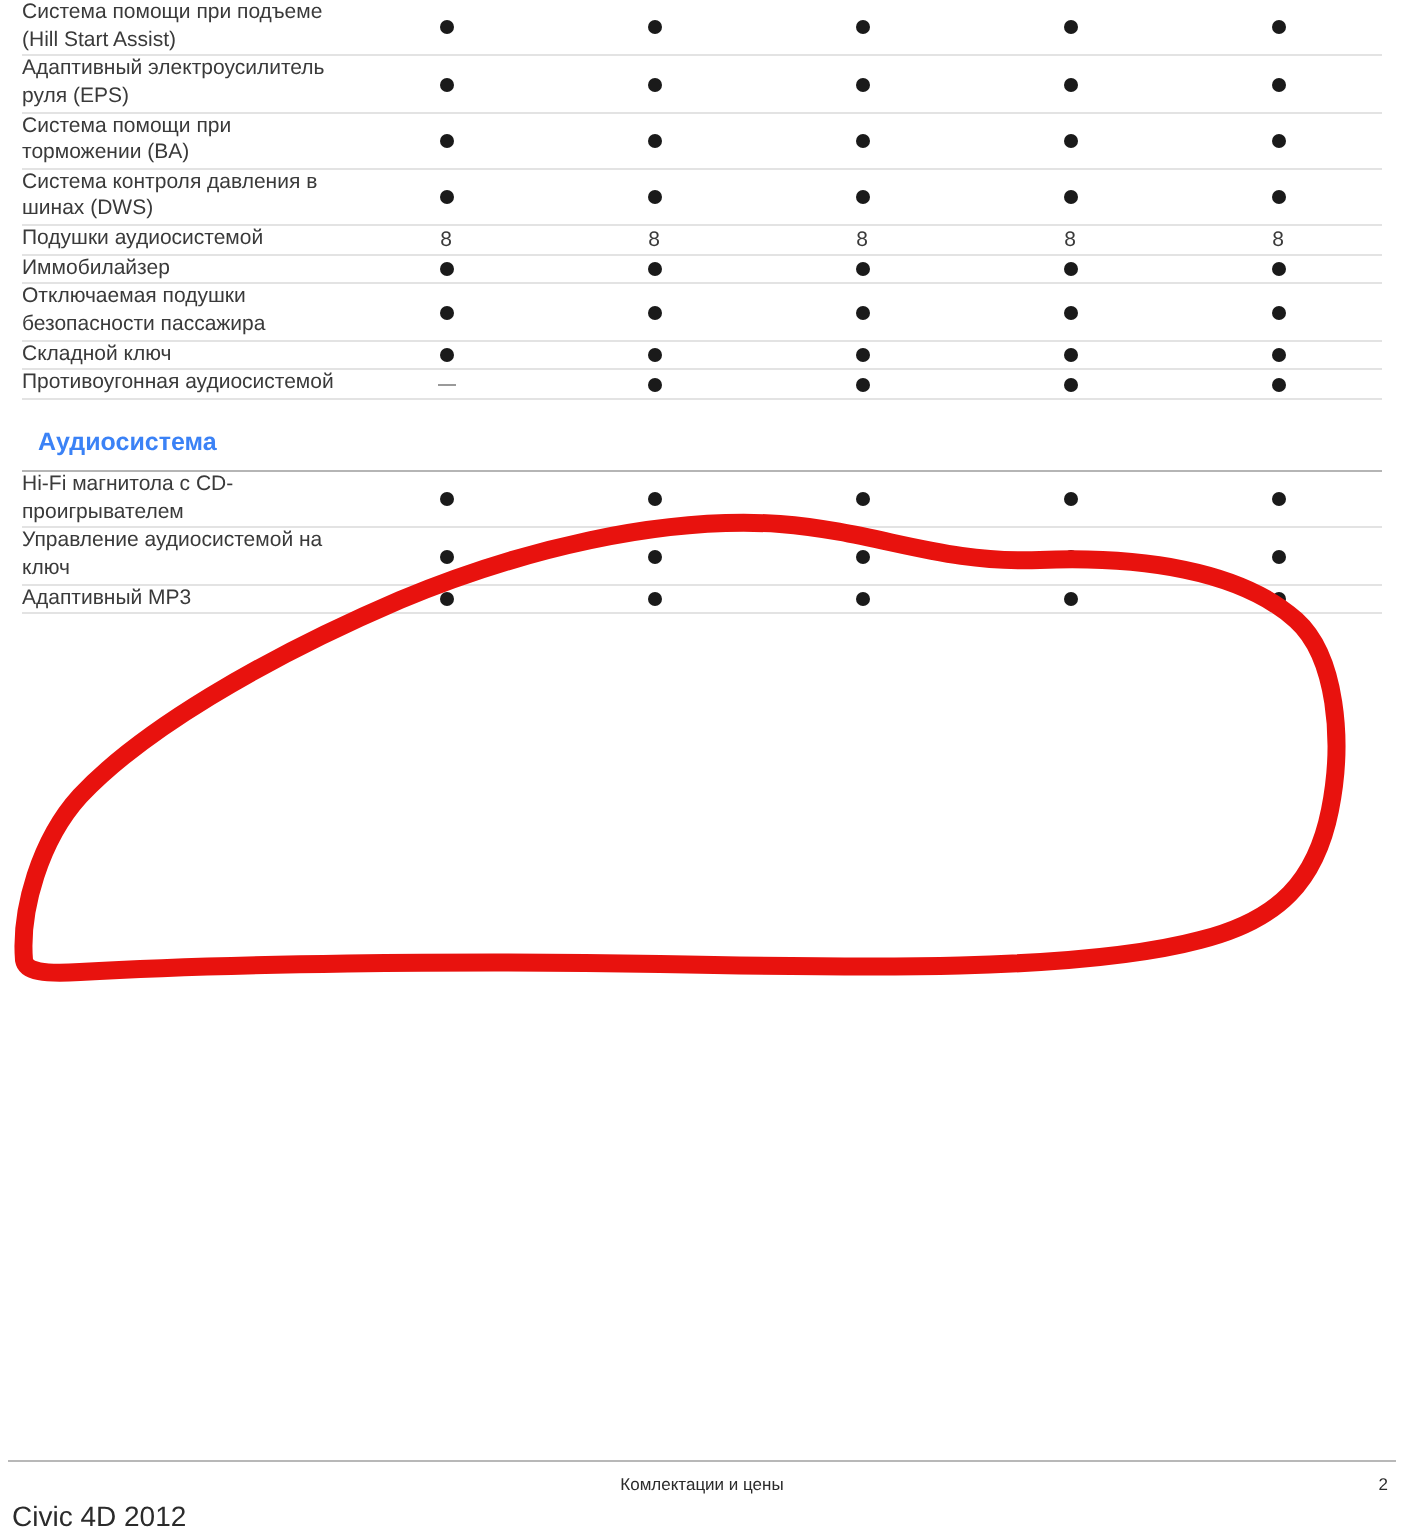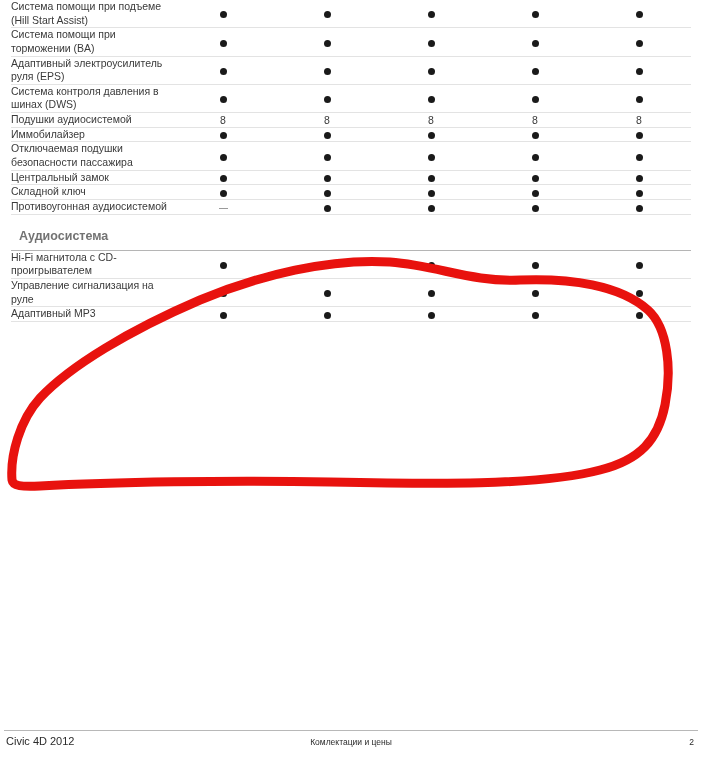--- a/index.html
+++ b/index.html
@@ -56,43 +56,43 @@
     display: inline-block;
     width: 9px;
     height: 1px;
     background: #9a9a9a;
     vertical-align: middle;
   }
   tr.section td {
     padding: 14px 8px 7px 8px;
     font-size: 12.5px;
     font-weight: bold;
-    color: #737373;
+    color: #3b82f6;
     border-bottom: 1px solid #b5b5b5;
   }
   .footer {
     position: absolute;
     left: 0;
     right: 0;
     bottom: 12px;
     height: 26px;
   }
   .footer .rule {
     position: absolute;
     top: 0;
     left: 4px;
     right: 4px;
     height: 1px;
     background: #b8b8b8;
   }
   .footer .left {
     position: absolute;
-    top: 5px;
+    top: 20px;
     left: 6px;
-    font-size: 11px;
+    font-size: 14px;
     color: #2b2b2b;
   }
   .footer .center {
     position: absolute;
     top: 7px;
     left: 0;
     right: 0;
     text-align: center;
     font-size: 8.5px;
     color: #2b2b2b;
@@ -124,38 +124,38 @@
       <tr>
         <td class="feature">Система помощи при подъеме (Hill Start Assist)</td>
         <td class="val"><span class="dot"></span></td>
         <td class="val"><span class="dot"></span></td>
         <td class="val"><span class="dot"></span></td>
         <td class="val"><span class="dot"></span></td>
         <td class="val"><span class="dot"></span></td>
       </tr>
 
       <tr>
+        <td class="feature">Адаптивный электроусилитель руля (EPS)</td>
+        <td class="val"><span class="dot"></span></td>
+        <td class="val"><span class="dot"></span></td>
+        <td class="val"><span class="dot"></span></td>
+        <td class="val"><span class="dot"></span></td>
+        <td class="val"><span class="dot"></span></td>
+      </tr>
+
+      <tr>
         <td class="feature">Система помощи при торможении (BA)</td>
         <td class="val"><span class="dot"></span></td>
         <td class="val"><span class="dot"></span></td>
         <td class="val"><span class="dot"></span></td>
         <td class="val"><span class="dot"></span></td>
         <td class="val"><span class="dot"></span></td>
       </tr>
 
       <tr>
-        <td class="feature">Адаптивный электроусилитель руля (EPS)</td>
-        <td class="val"><span class="dot"></span></td>
-        <td class="val"><span class="dot"></span></td>
-        <td class="val"><span class="dot"></span></td>
-        <td class="val"><span class="dot"></span></td>
-        <td class="val"><span class="dot"></span></td>
-      </tr>
-
-      <tr>
         <td class="feature">Система контроля давления в шинах (DWS)</td>
         <td class="val"><span class="dot"></span></td>
         <td class="val"><span class="dot"></span></td>
         <td class="val"><span class="dot"></span></td>
         <td class="val"><span class="dot"></span></td>
         <td class="val"><span class="dot"></span></td>
       </tr>
 
       <tr>
         <td class="feature">Подушки аудиосистемой</td>
@@ -177,28 +177,20 @@
 
       <tr>
         <td class="feature">Отключаемая подушки безопасности пассажира</td>
         <td class="val"><span class="dot"></span></td>
         <td class="val"><span class="dot"></span></td>
         <td class="val"><span class="dot"></span></td>
         <td class="val"><span class="dot"></span></td>
         <td class="val"><span class="dot"></span></td>
       </tr>
 
-      <tr>
-        <td class="feature">Центральный замок</td>
-        <td class="val"><span class="dot"></span></td>
-        <td class="val"><span class="dot"></span></td>
-        <td class="val"><span class="dot"></span></td>
-        <td class="val"><span class="dot"></span></td>
-        <td class="val"><span class="dot"></span></td>
-      </tr>
 
       <tr>
         <td class="feature">Складной ключ</td>
         <td class="val"><span class="dot"></span></td>
         <td class="val"><span class="dot"></span></td>
         <td class="val"><span class="dot"></span></td>
         <td class="val"><span class="dot"></span></td>
         <td class="val"><span class="dot"></span></td>
       </tr>
 
@@ -224,21 +216,21 @@
         <td class="feature">Hi-Fi магнитола с CD-проигрывателем</td>
         <td class="val"><span class="dot"></span></td>
         <td class="val"><span class="dot"></span></td>
         <td class="val"><span class="dot"></span></td>
         <td class="val"><span class="dot"></span></td>
         <td class="val"><span class="dot"></span></td>
       </tr>
 
 
       <tr>
-        <td class="feature">Управление сигнализация на руле</td>
+        <td class="feature">Управление аудиосистемой на ключ</td>
         <td class="val"><span class="dot"></span></td>
         <td class="val"><span class="dot"></span></td>
         <td class="val"><span class="dot"></span></td>
         <td class="val"><span class="dot"></span></td>
         <td class="val"><span class="dot"></span></td>
       </tr>
 
       <tr>
         <td class="feature">Адаптивный MP3</td>
         <td class="val"><span class="dot"></span></td>

